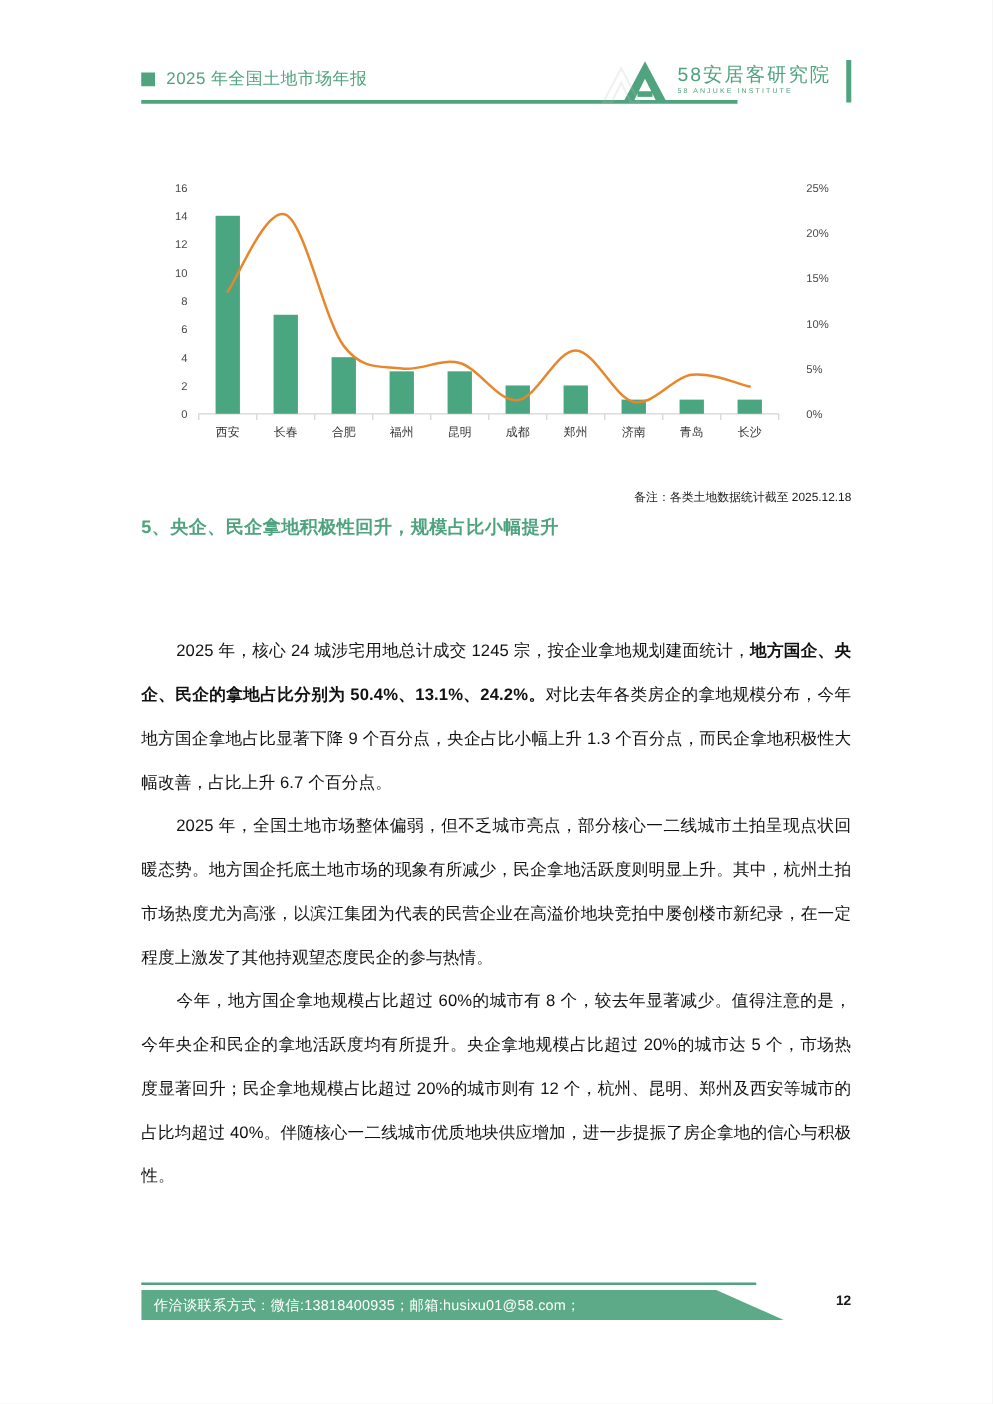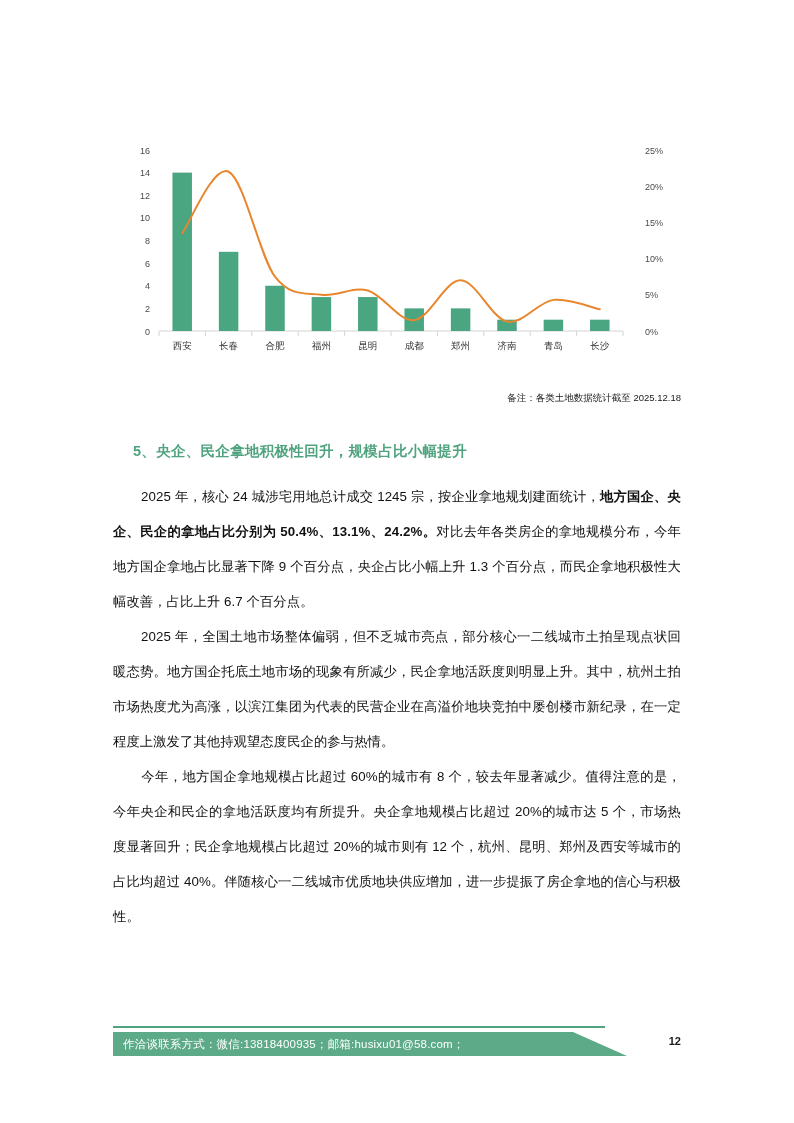--- a/index.html
+++ b/index.html
@@ -165,33 +165,32 @@
     top: 288px;
     font-size: 9.5px;
     color: #1a1a1a;
     white-space: nowrap;
   }
 
   
   .section-heading {
     position: absolute;
     left: 113px;
-    top: 442px;
+    top: 412px;
     font-size: 14.5px;
     font-weight: bold;
     color: #4fa37f;
     letter-spacing: 0.3px;
-    margin-left: 20px;
   }
 
   
   .body-text {
     position: absolute;
     left: 113px;
-    top: 479px;
+    top: 503px;
     width: 568px;
   }
   .para {
     font-size: 13.3px;
     line-height: 35px;
     text-align: justify;
     text-align-last: left;
     text-justify: inter-ideograph;
     color: #111;
     margin: 0 0 0 0;
@@ -239,20 +238,46 @@
     font-size: 11px;
     color: #1a1a1a;
     font-weight: bold;
   }
 </style>
 </head>
 <body>
 
 <div class="page">
 
+  <div class="header">
+    <div class="header-left">
+      <div class="header-square"></div>
+      <div class="header-title">2025 年全国土地市场年报</div>
+    </div>
+    <div class="header-rule"></div>
+
+    <div class="logo-wrap">
+      <div class="logo-mark">
+        <svg width="40" height="38" viewBox="0 0 40 38" aria-hidden="true">
+          <path d="M20 3 L37 35 L29 35 L20 17 L11 35 L3 35 Z" fill="#4fa37f"></path>
+          <rect x="14" y="27" width="12" height="4.5" fill="#4fa37f"></rect>
+        </svg>
+        <div class="logo-ghost">
+          <svg width="34" height="32" viewBox="0 0 40 38" aria-hidden="true">
+            <path d="M20 3 L37 35 L29 35 L20 17 L11 35 L3 35 Z" fill="none" stroke="#bdbdbd" stroke-width="2"></path>
+          </svg>
+        </div>
+      </div>
+      <div class="logo-text">
+        <div class="logo-cn">58安居客研究院</div>
+        <div class="logo-en">58 ANJUKE INSTITUTE</div>
+      </div>
+      <div class="logo-bar"></div>
+    </div>
+  </div>
 
   <div class="chart-block">
 
     <div class="plot">
       <svg id="chart-svg" width="568" height="235" viewBox="0 0 568 235" aria-hidden="true">
           <line x1="46" y1="199" x2="510" y2="199" stroke="#d4d4d4" stroke-width="1"></line>
           <text x="37" y="202.5" text-anchor="end" font-size="9" fill="#4a4a4a" font-family="&quot;Liberation Sans&quot;, sans-serif">0</text>
           <text x="37" y="179.875" text-anchor="end" font-size="9" fill="#4a4a4a" font-family="&quot;Liberation Sans&quot;, sans-serif">2</text>
           <text x="37" y="157.25" text-anchor="end" font-size="9" fill="#4a4a4a" font-family="&quot;Liberation Sans&quot;, sans-serif">4</text>
           <text x="37" y="134.625" text-anchor="end" font-size="9" fill="#4a4a4a" font-family="&quot;Liberation Sans&quot;, sans-serif">6</text>

